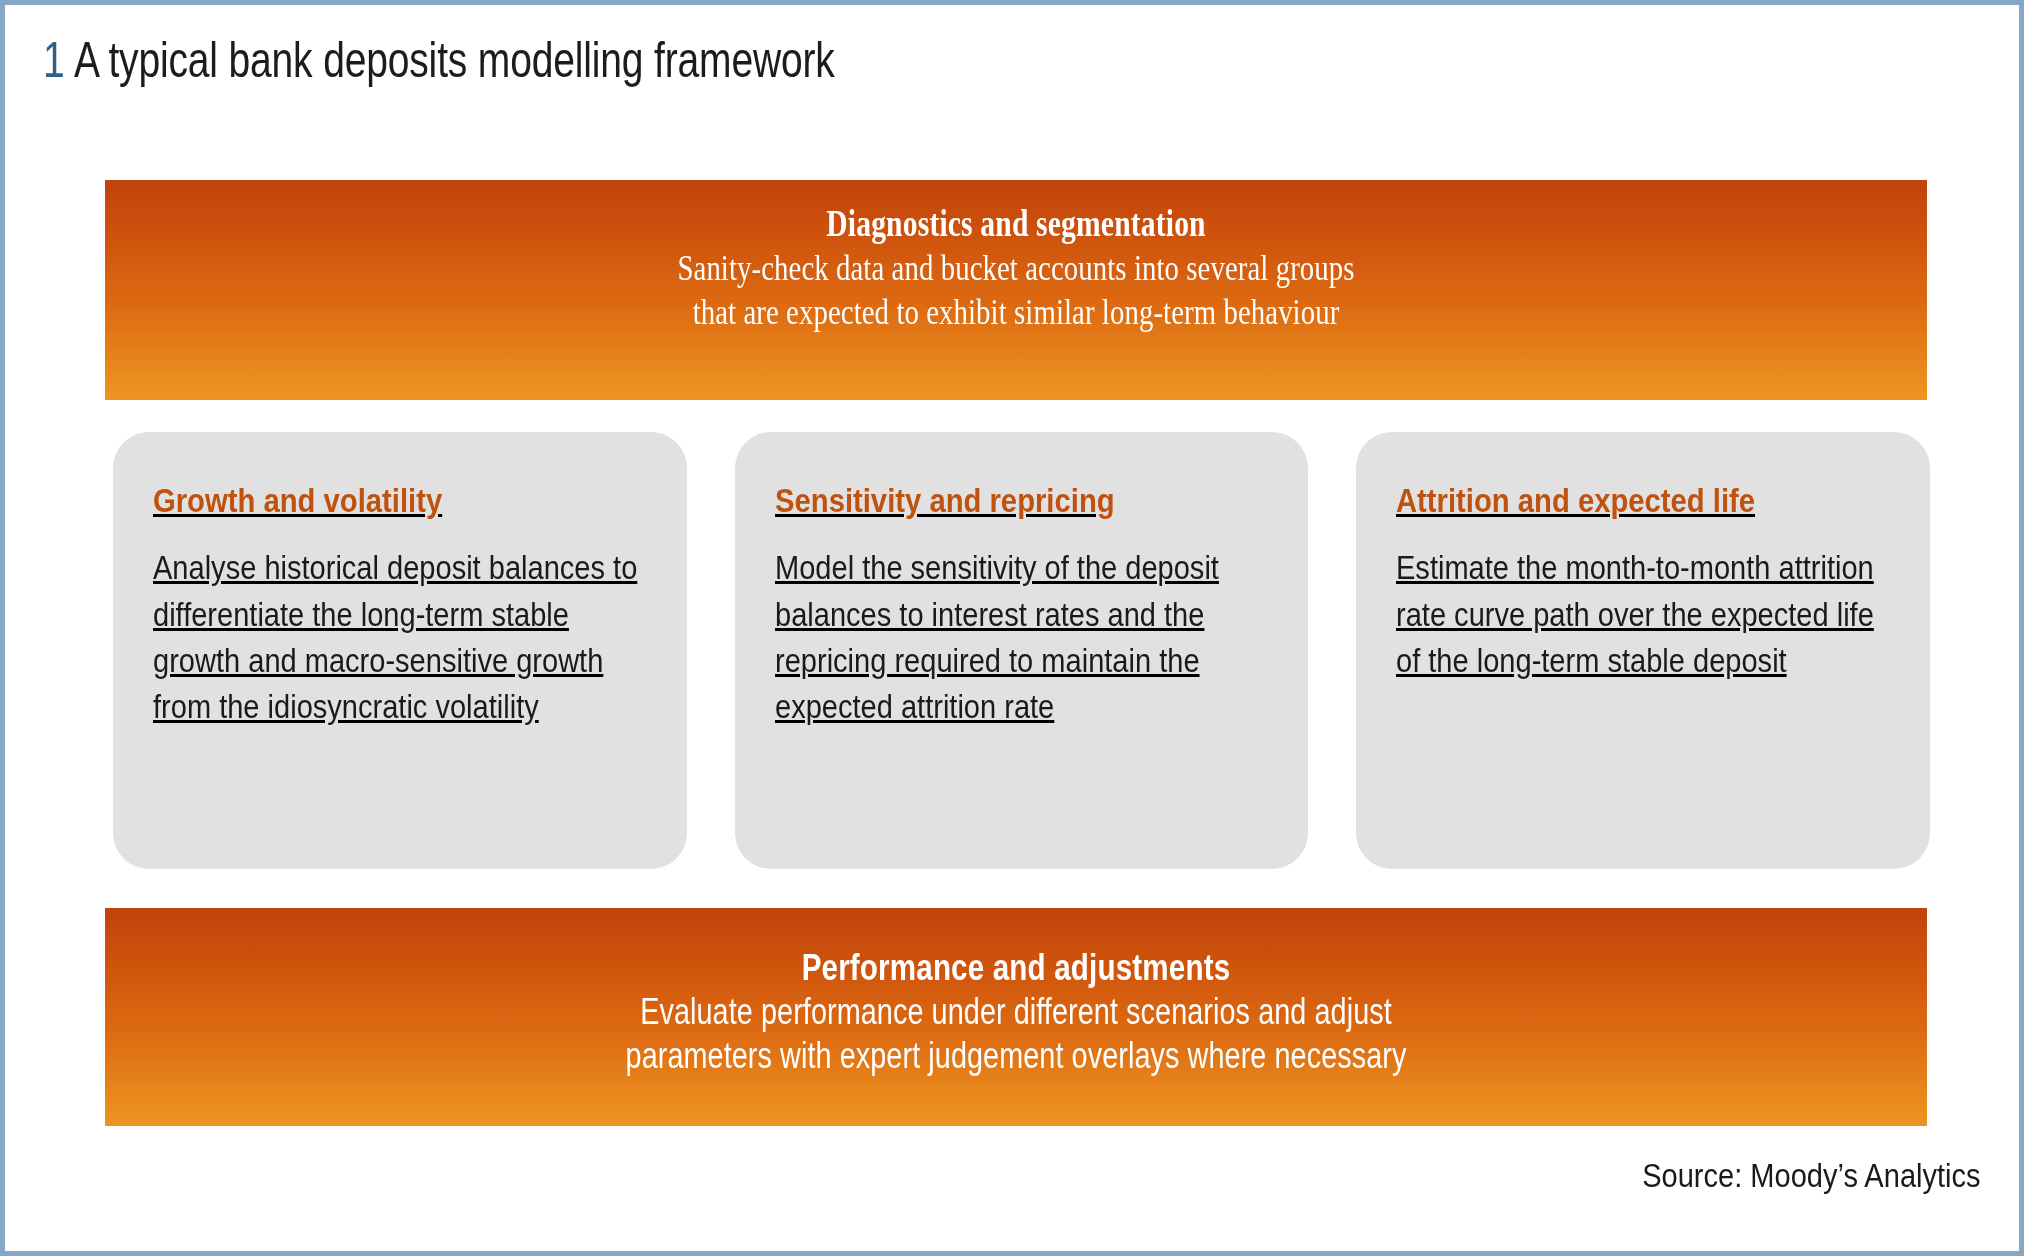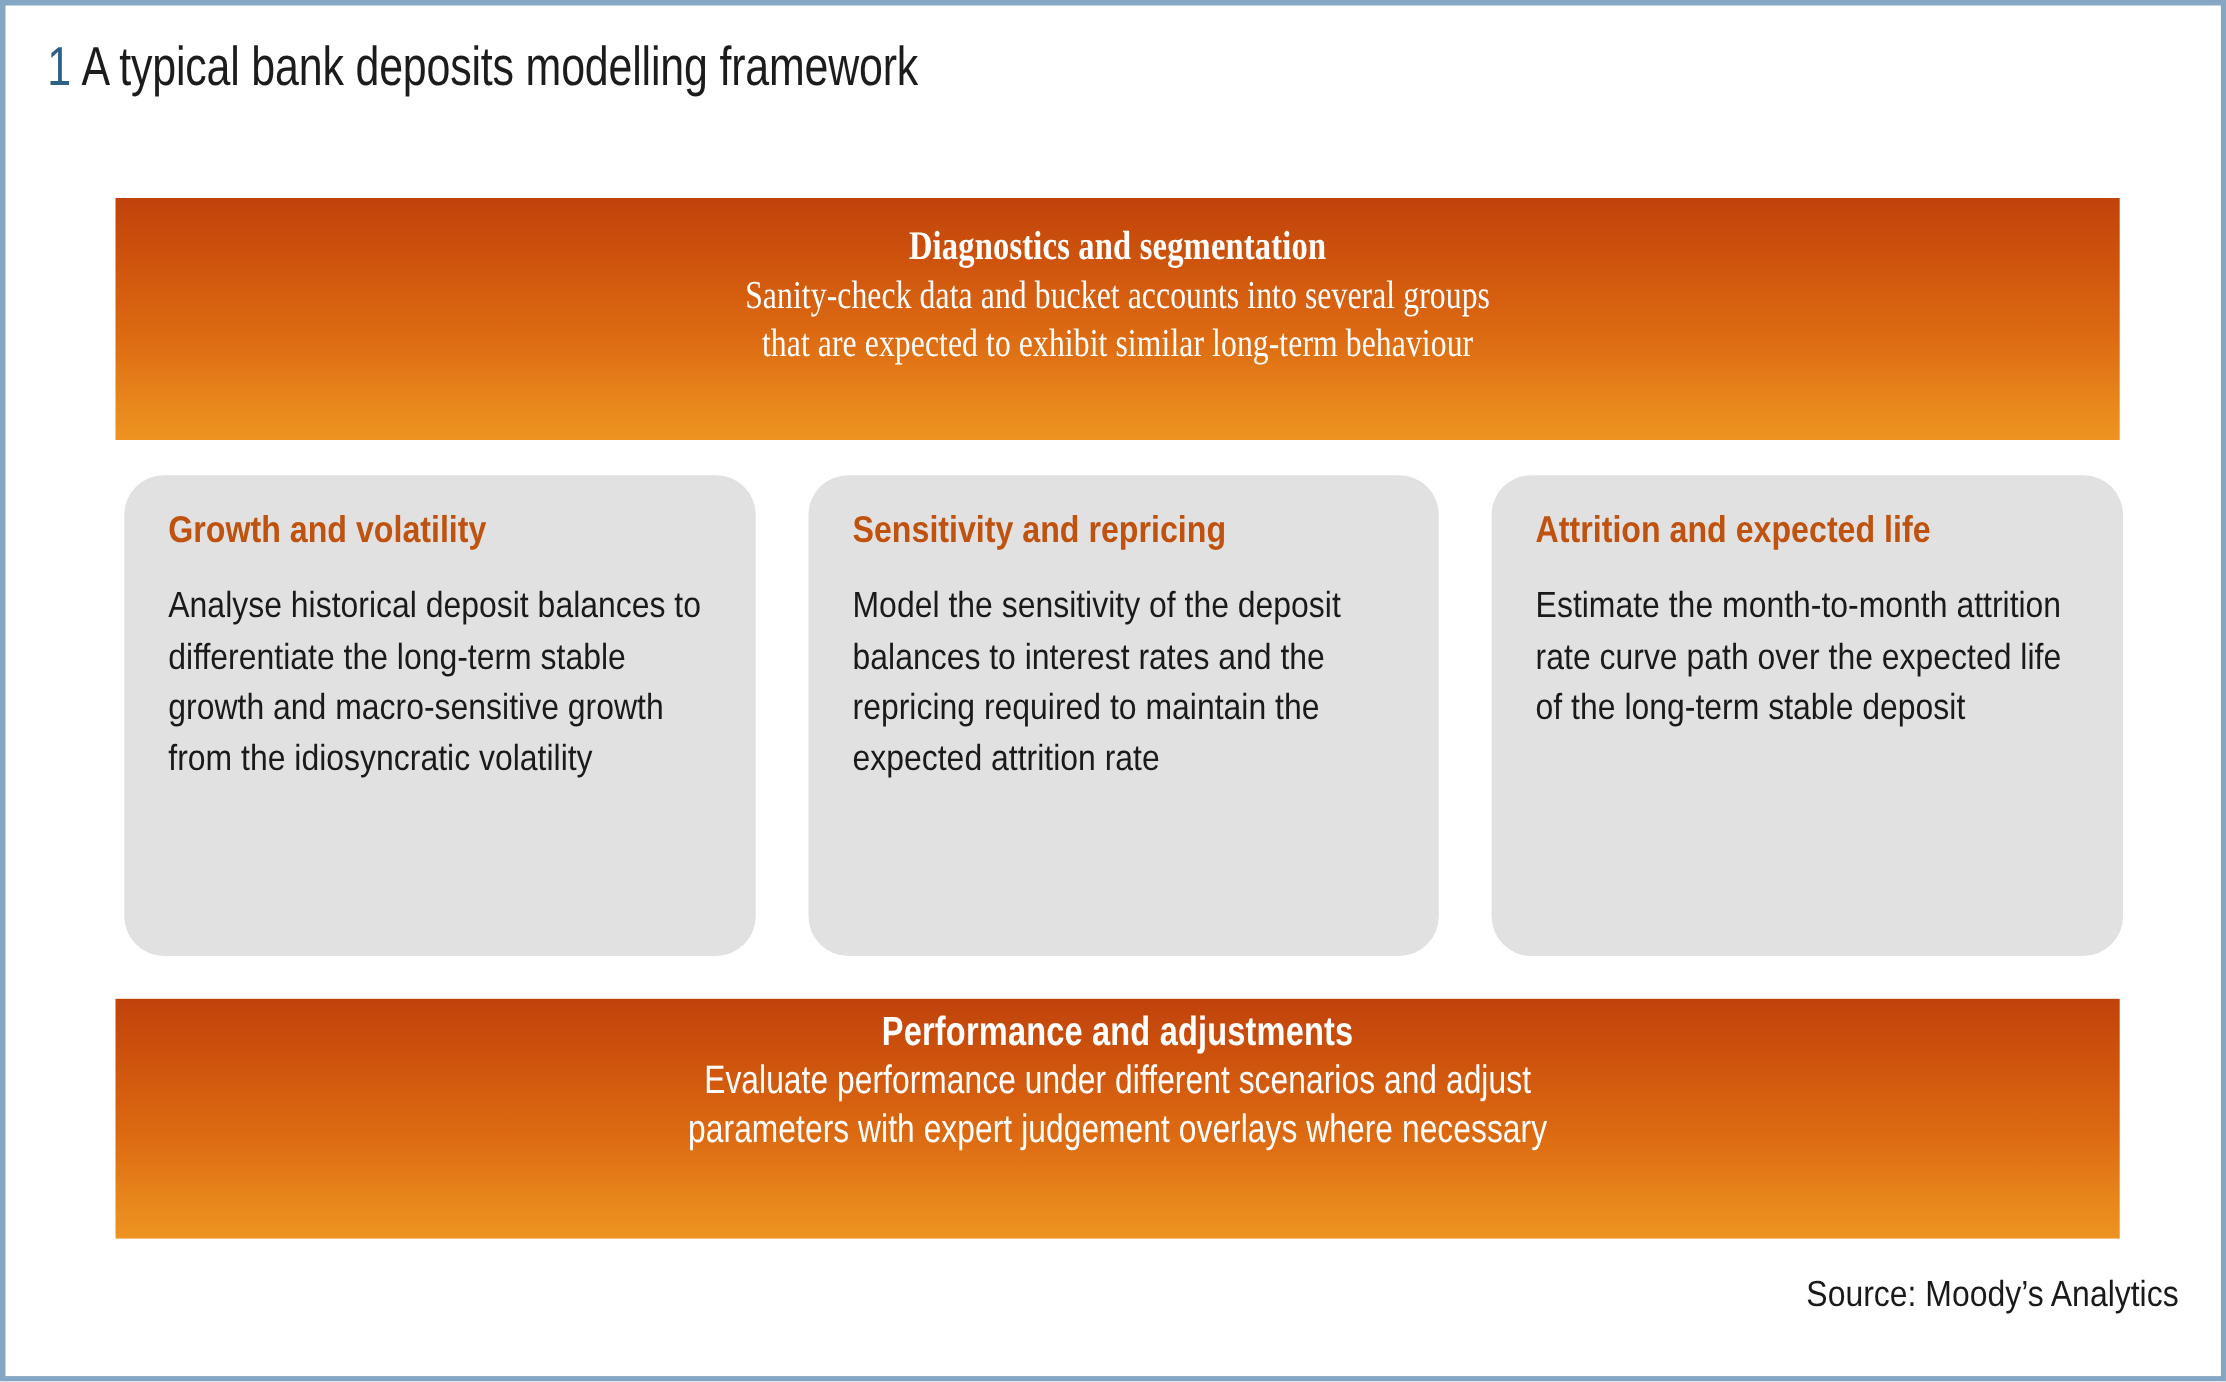--- a/index.html
+++ b/index.html
@@ -63,21 +63,21 @@
   }
   .banner-top {
     top: 175px;
     height: 220px;
     padding-top: 22px;
     font-family: Liberation Serif, serif;
   }
   .banner-bottom {
     top: 903px;
     height: 218px;
-    padding-top: 8px;
+    padding-top: 38px;
   }
   .banner-title {
     font-size: 37px;
     font-weight: bold;
     line-height: 1.18;
     transform: scaleX(0.80);
     letter-spacing: 0.2px;
   }
   .banner-line {
     font-size: 36px;
@@ -95,21 +95,22 @@
     width: 1817px;
     height: 437px;
     display: flex;
     gap: 48px;
   }
   .card {
     flex: 1 1 0;
     background: #e2e1e1;
     border-radius: 36px;
     box-sizing: border-box;
-    padding: 32px 40px 20px 40px;
+    padding: 50px 40px 20px 40px;
+    text-decoration: underline;
   }
   .card-title {
     color: #c0520f;
     font-size: 34px;
     font-weight: bold;
     line-height: 1.1;
     margin-bottom: 26px;
     transform: scaleX(0.86);
     transform-origin: left top;
     white-space: nowrap;

